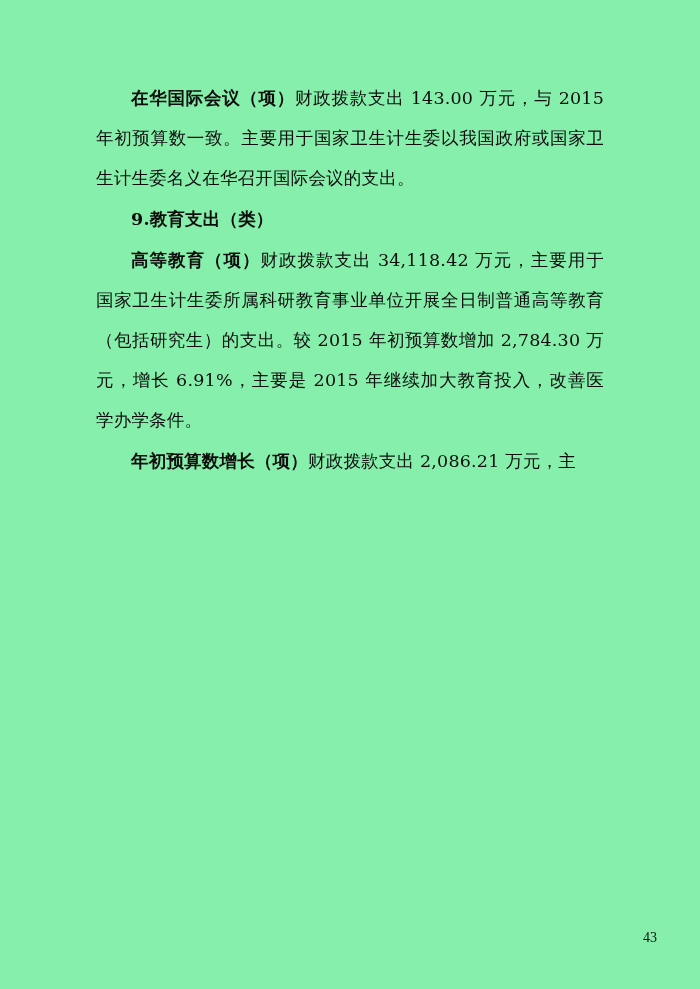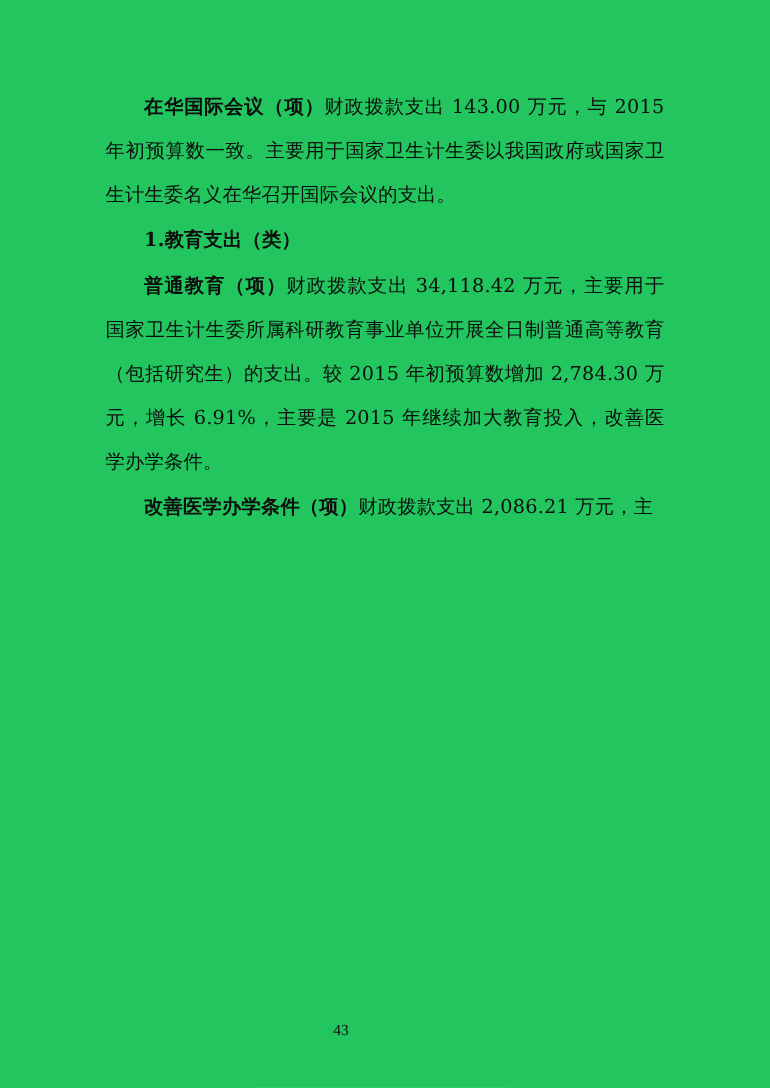--- a/index.html
+++ b/index.html
@@ -4,21 +4,21 @@
 <style>
   html, body {
     margin: 0;
     padding: 0;
     background: #ffffff;
   }
   .page {
     position: relative;
     width: 700px;
     height: 989px;
-    background: #22c55e;
+    background: #86efac;
     box-sizing: border-box;
     overflow: hidden;
   }
   .content {
     position: absolute;
     left: 96px;
     top: 78px;
     width: 508px;
   }
   p {
@@ -36,49 +36,50 @@
     font-weight: bold;
   }
   .b {
     font-weight: bold;
   }
   .pagenum {
     position: absolute;
     left: 0;
     top: 930px;
     width: 620px;
-    text-align: center;
+    text-align: right;
     font-family: "Liberation Serif", "DejaVu Serif", serif;
     font-size: 14px;
     color: #111111;
+    padding-left: 37px;
   }
 </style>
 </head>
 <body>
 
 <div class="page">
   <div class="content">
 
     <p>
       <span class="b">在华国际会议（项）</span><span>财政拨款支出 143.00 万元，与 2015 年初预算数一致。主要用于国家卫生计生委以我国政府或国家卫生计生委名义在华召开国际会议的支出。</span>
     </p>
 
 
 
     <p class="heading">
-      <span class="b">1.教育支出（类）</span><span></span>
+      <span class="b">9.教育支出（类）</span><span></span>
     </p>
 
 
     <p>
-      <span class="b">普通教育（项）</span><span>财政拨款支出 34,118.42 万元，主要用于国家卫生计生委所属科研教育事业单位开展全日制普通高等教育（包括研究生）的支出。较 2015 年初预算数增加 2,784.30 万元，增长 6.91%，主要是 2015 年继续加大教育投入，改善医学办学条件。</span>
+      <span class="b">高等教育（项）</span><span>财政拨款支出 34,118.42 万元，主要用于国家卫生计生委所属科研教育事业单位开展全日制普通高等教育（包括研究生）的支出。较 2015 年初预算数增加 2,784.30 万元，增长 6.91%，主要是 2015 年继续加大教育投入，改善医学办学条件。</span>
     </p>
 
 
 
     <p>
-      <span class="b">改善医学办学条件（项）</span><span>财政拨款支出 2,086.21 万元，主</span>
+      <span class="b">年初预算数增长（项）</span><span>财政拨款支出 2,086.21 万元，主</span>
     </p>
 
   </div>
 
   <div class="pagenum">43</div>
 </div>
 
 </body></html>

